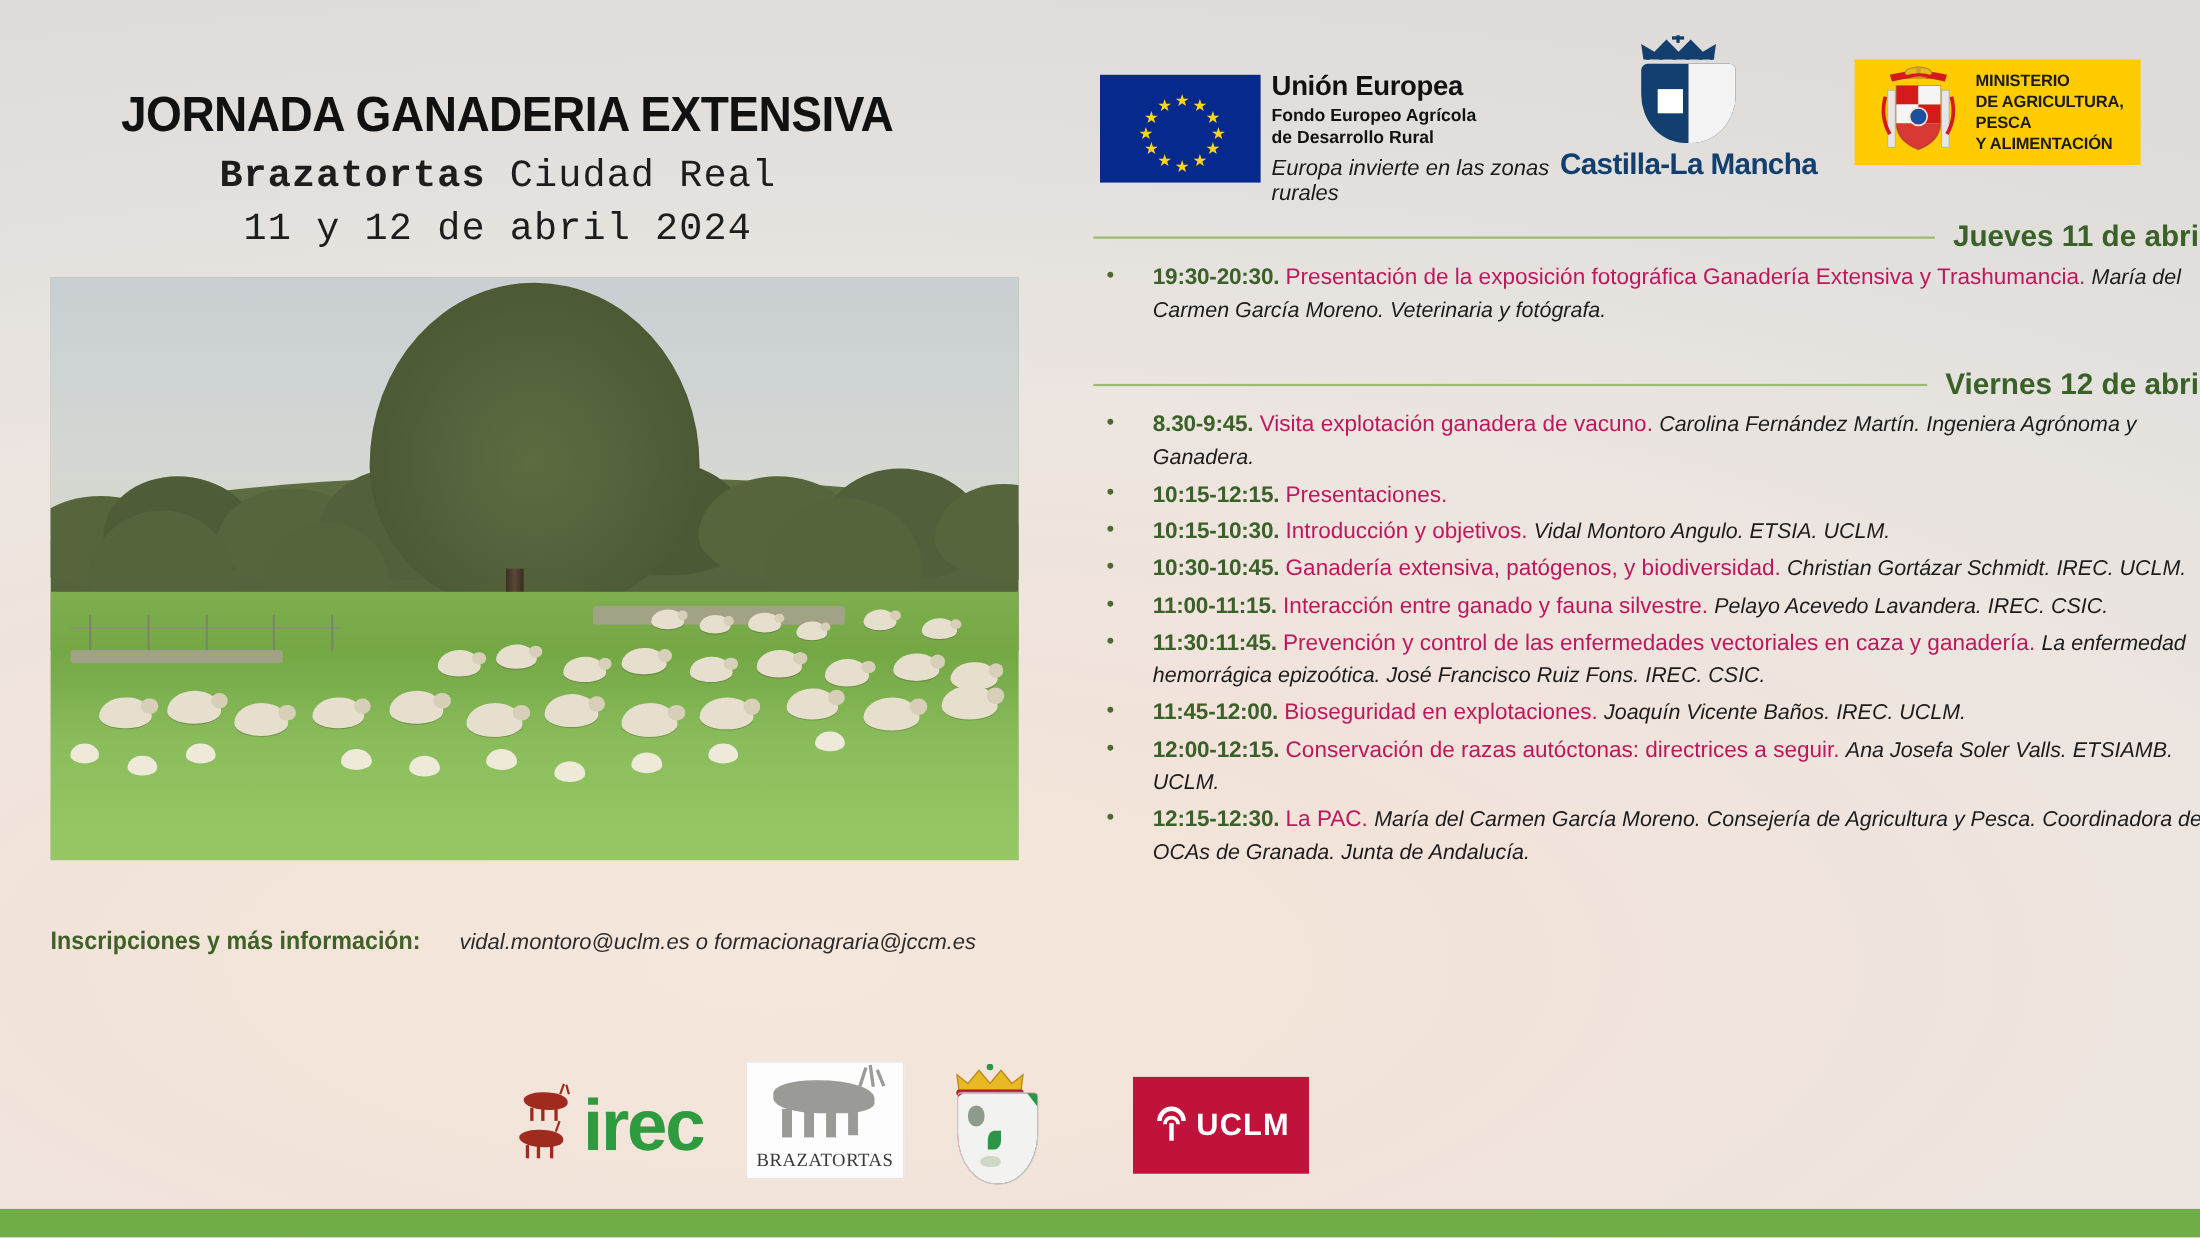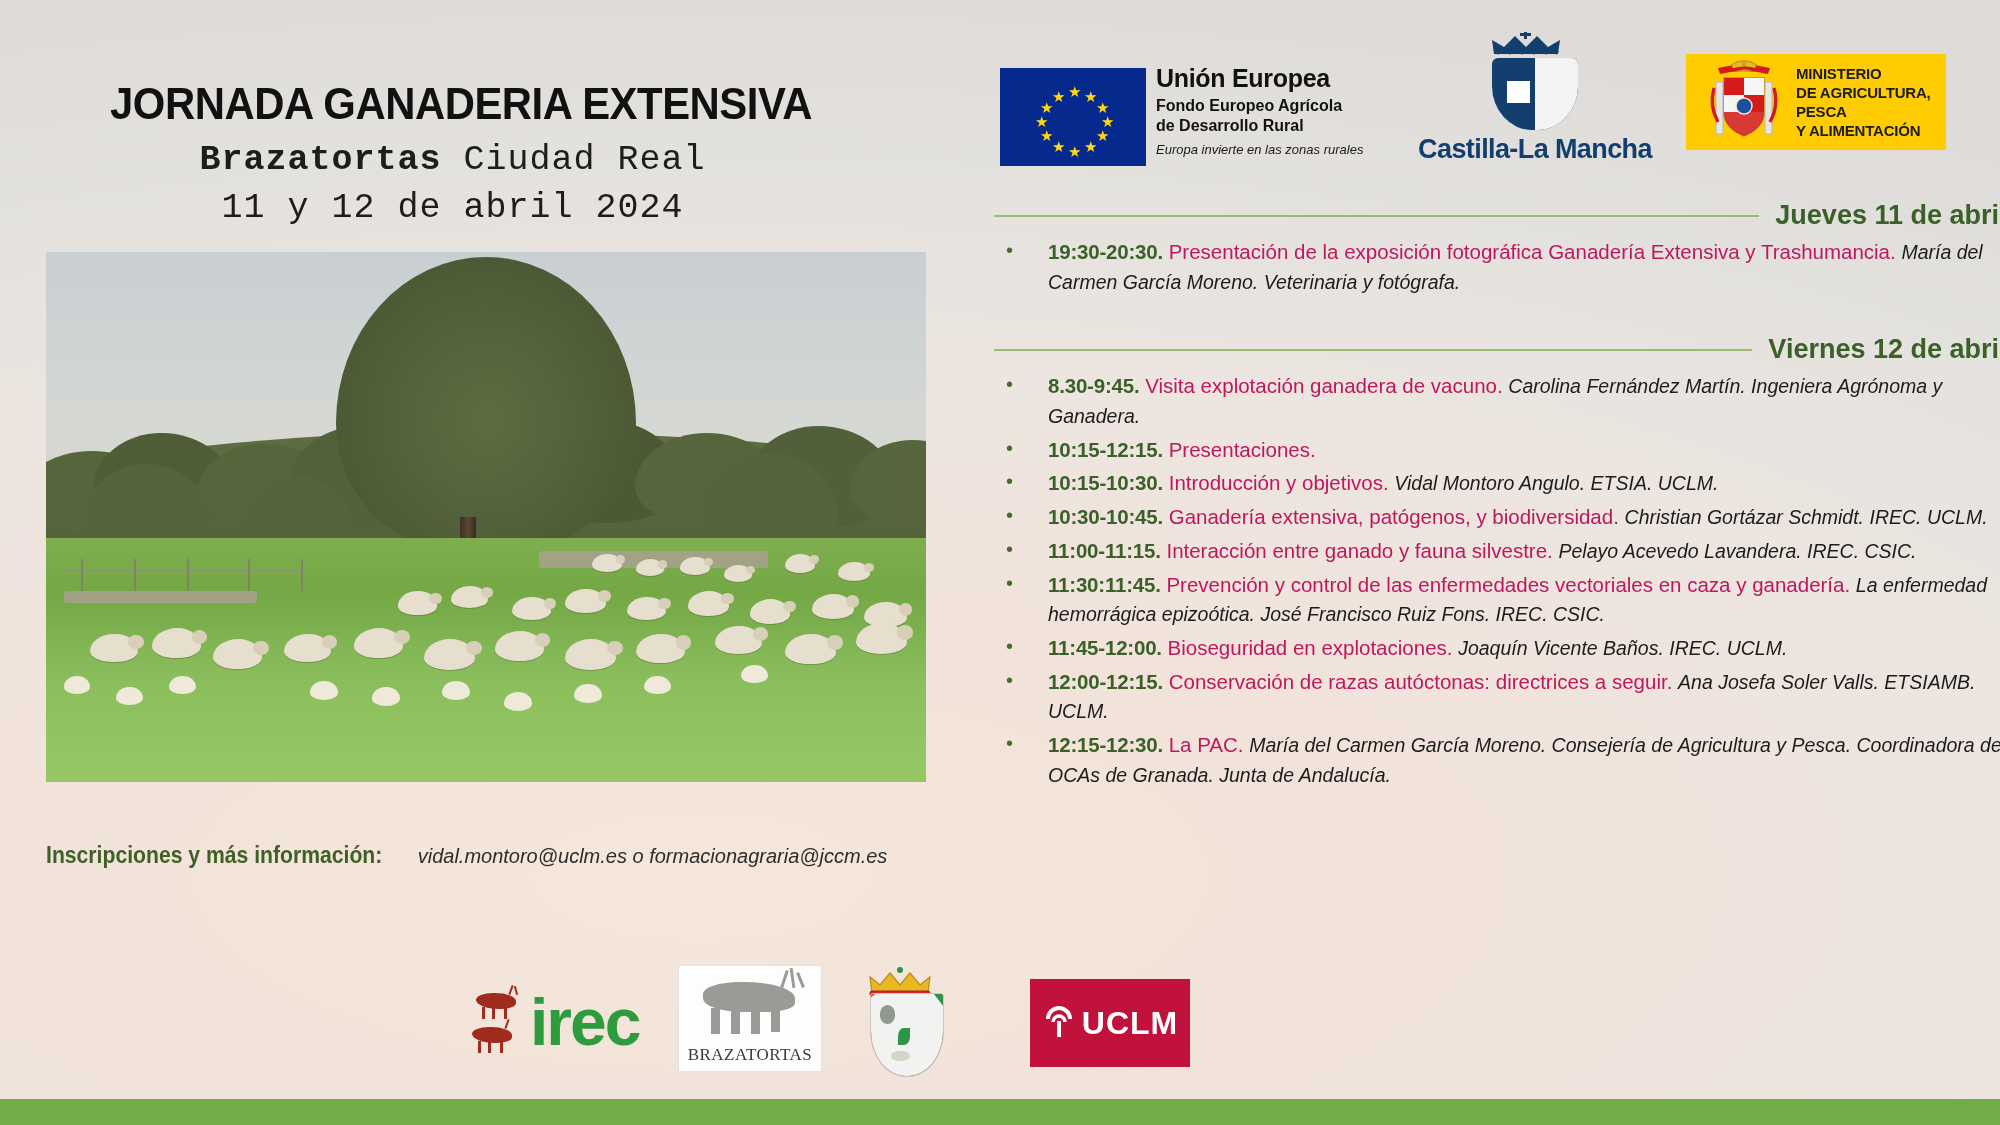--- a/index.html
+++ b/index.html
@@ -99,31 +99,31 @@
   .logo-shield{position:absolute;left:430px;top:2px;width:92px;height:112px;}
   .crown{position:absolute;left:8px;top:0;width:76px;height:30px;}
   .shield-body{position:absolute;left:10px;top:26px;width:72px;height:82px;
     background:#d6262c;border-radius:4px 4px 36px 36px / 4px 4px 46px 46px;overflow:hidden;
     border:1px solid #c8c8c8;}
   .shield-green{position:absolute;right:0;top:0;width:52%;height:100%;background:#2e9447;}
   .shield-band{position:absolute;left:-18%;top:-12%;width:132%;height:124%;
     background:#f2f2f0;transform:rotate(-38deg);}
   .logo-uclm{position:absolute;left:600px;top:14px;width:160px;height:88px;background:#c1123c;
     display:flex;align-items:center;justify-content:center;gap:6px;}
-  .uclm-text{color:#fff;font-weight:bold;font-size:32px;letter-spacing:1px;
+  .uclm-text{color:#fff;font-weight:bold;font-size:28px;letter-spacing:1px;
     font-family:"Liberation Sans",sans-serif;}
 
   
   #toplogos{position:absolute;left:1000px;top:28px;width:960px;height:148px;}
   .eu-box{position:absolute;left:0;top:40px;width:146px;height:98px;background:#05298c;}
   .eu-star{position:absolute;color:#ffd617;font-size:15px;line-height:1;}
   .eu-txt{position:absolute;left:156px;top:36px;width:260px;}
   .eu-t1{font-weight:bold;font-size:25px;color:#111;letter-spacing:-.3px;}
   .eu-t2{font-weight:bold;font-size:16px;color:#111;line-height:1.25;margin-top:3px;}
-  .eu-t3{font-style:italic;font-size:13px;color:#1a1a1a;margin-top:6px;}
+  .eu-t3{font-style:italic;font-size:20px;color:#1a1a1a;margin-top:6px;}
   .clm{position:absolute;left:410px;top:0;width:250px;height:140px;}
   .clm-crown{position:absolute;left:78px;top:4px;width:94px;height:26px;}
   .clm-shield{position:absolute;left:82px;top:30px;width:86px;height:72px;
     background:#123f6e;border-radius:6px 6px 40px 40px / 6px 6px 44px 44px;overflow:hidden;}
   .clm-white{position:absolute;right:0;top:0;width:50%;height:100%;background:#f3f3f3;}
   .clm-castle{position:absolute;left:18%;top:32%;width:26%;height:30%;background:#fff;}
   .clm-name{position:absolute;left:0;top:106px;width:100%;text-align:center;
     font-weight:bold;font-size:27px;color:#123f6e;letter-spacing:-.6px;white-space:nowrap;}
   .min{position:absolute;left:686px;top:26px;width:260px;height:96px;background:#fc0;display:flex;align-items:center;}
   .min-arms{position:relative;width:84px;height:84px;margin-left:16px;flex:none;}

